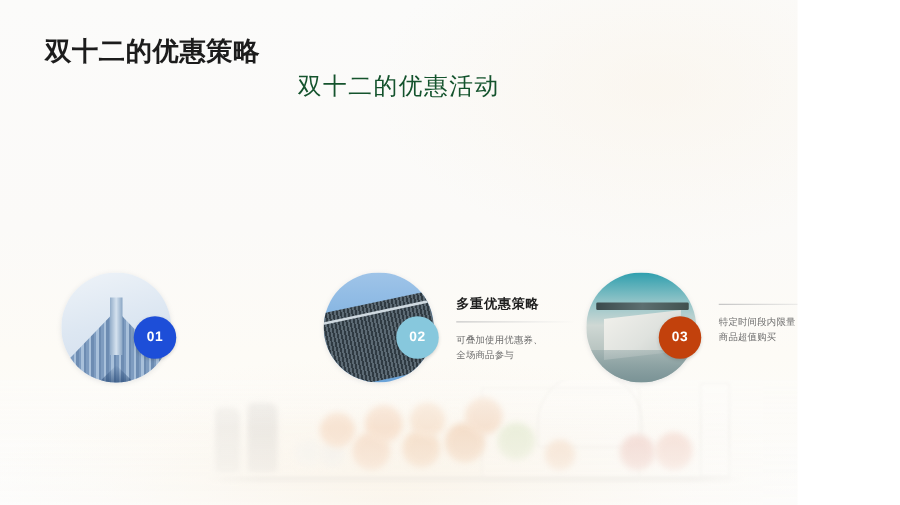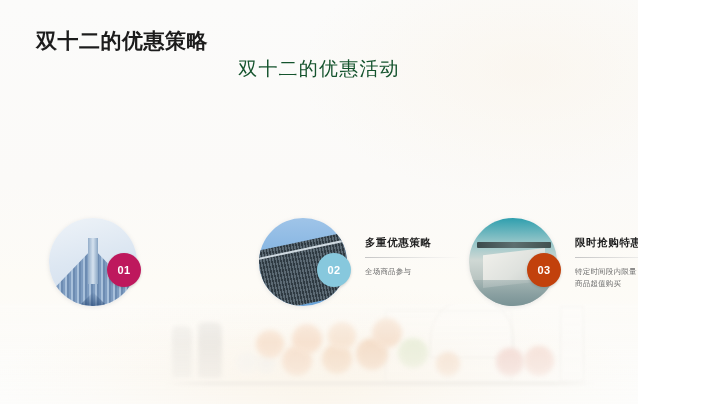--- a/index.html
+++ b/index.html
@@ -315,53 +315,53 @@
 
     <div class="card card-1">
       <div class="circle-wrap">
         <div class="circ-img">
           <div class="img1-sky"></div>
           <div class="img1-tower"></div>
           <div class="img1-spire"></div>
           <div class="img1-dark"></div>
         </div>
       </div>
-      <div class="badge" style="background:#be185d;">01</div>
+      <div class="badge" style="background:#1d4ed8;">01</div>
     </div>
 
     <div class="card card-2">
       <div class="circle-wrap">
         <div class="circ-img">
           <div class="img2-sky"></div>
           <div class="img2-facade"></div>
           <div class="img2-edge"></div>
         </div>
       </div>
       <div class="badge" style="background:#87c8dd;">02</div>
       <div class="card-text">
         <div class="card-title">多重优惠策略</div>
         <div class="card-rule"></div>
         <div class="card-desc">
+          <div>可叠加使用优惠券、</div>
           <div>全场商品参与</div>
         </div>
       </div>
     </div>
 
     <div class="card card-3">
       <div class="circle-wrap">
         <div class="circ-img">
           <div class="img3-sky"></div>
           <div class="img3-wall"></div>
           <div class="img3-beam"></div>
           <div class="img3-floor"></div>
         </div>
       </div>
       <div class="badge" style="background:#c2410c;">03</div>
       <div class="card-text">
-        <div class="card-title">限时抢购特惠</div>
         <div class="card-rule"></div>
         <div class="card-desc">
           <div>特定时间段内限量</div>
           <div>商品超值购买</div>
         </div>
       </div>
     </div>
 
   </div>
 </div>

